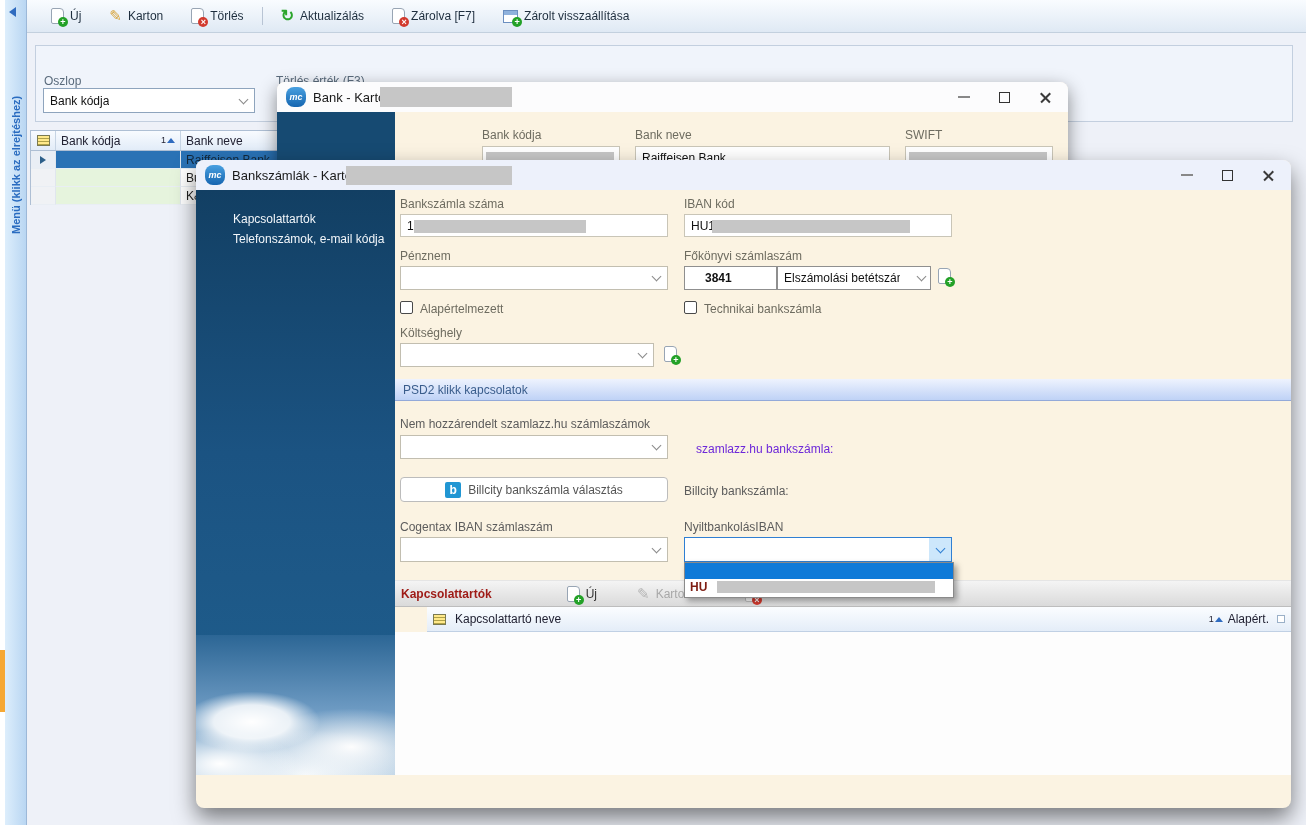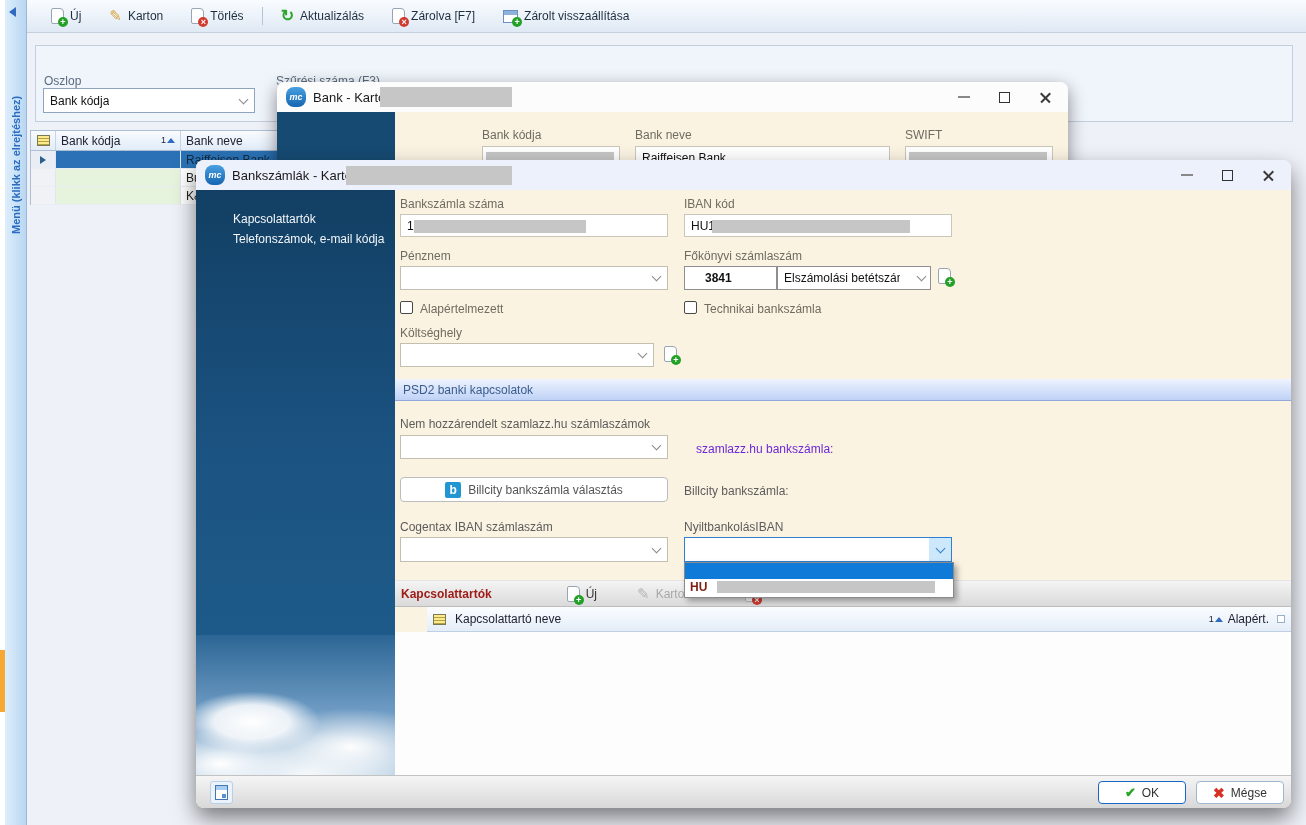--- a/index.html
+++ b/index.html
@@ -245,21 +245,21 @@
 </div>
 
 <div class="abs filter-panel">
   <span class="filter-label" style="left:8px; top:28px;">Oszlop</span>
   <div class="combo combo-blue-border" style="left:7px; top:42px; width:212px; height:25px;">
     <span class="combo-val">Bank kódja</span>
     <span class="chev-wrap">
         <span class="chev"></span>
       </span>
   </div>
-  <span class="filter-label" style="left:240px; top:28px;">Szűrési száma (F3)</span>
+  <span class="filter-label" style="left:240px; top:28px;">Törlés érték (F3)</span>
 </div>
 
 <div class="abs bank-table">
   <div class="bt-header">
     <div class="bt-hcell" style="width:25px; justify-content:center;">
       <span class="hdr-icon"></span>
     </div>
     <div class="bt-hcell" style="width:125px;">
       <span>Bank kódja</span>
       <span class="sort-wrap">
@@ -377,21 +377,21 @@
     <span class="combo-val"></span>
     <span class="chev-wrap">
         <span class="chev"></span>
       </span>
   </div>
   <span class="add-icon" style="left:468px; top:186px;">
     <span class="icon-page"><span class="badge">+</span></span>
   </span>
 
   <div class="psd2-header" style="top:219px;">
-    <span>PSD2 banki kapcsolatok</span>
+    <span>PSD2 klikk kapcsolatok</span>
   </div>
 
   <span class="flabel" style="left:204px; top:257px; color:#5c5c5c;">Nem hozzárendelt szamlazz.hu számlaszámok</span>
   <div class="combo" style="left:204px; top:275px; width:268px; height:24px;">
     <span class="combo-val"></span>
     <span class="chev-wrap">
         <span class="chev"></span>
       </span>
   </div>
   <span class="flabel" style="left:500px; top:282px; color:#6d28d9;">szamlazz.hu bankszámla:</span>
@@ -450,26 +450,13 @@
   <div class="contacts-body" style="top:472px; bottom:33px;"></div>
 
   <div class="dropdown-list" style="left:488px; top:402px; width:270px; height:36px;">
     <div class="dd-item sel"></div>
     <div class="dd-item">
       <span class="dd-maroon">HU</span>
       <span class="redact" style="left:32px; top:2px; width:218px; height:12px;"></span>
     </div>
   </div>
 
-  <div class="dlg-footer">
-    <div class="footer-mini-btn">
-      <span class="form-icon"></span>
-    </div>
-    <div class="dlg-btn btn-ok" style="left:902px;">
-      <span class="check-icon"></span>
-      <span>OK</span>
-    </div>
-    <div class="dlg-btn btn-cancel" style="left:1000px;">
-      <span class="x-red-icon"></span>
-      <span>Mégse</span>
-    </div>
-  </div>
 </div>
 
 </body></html>

